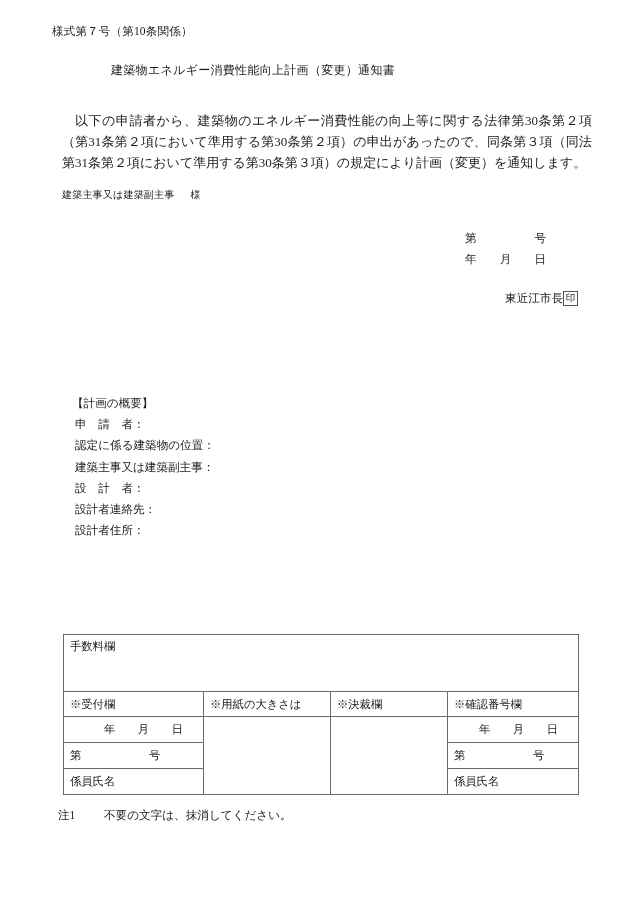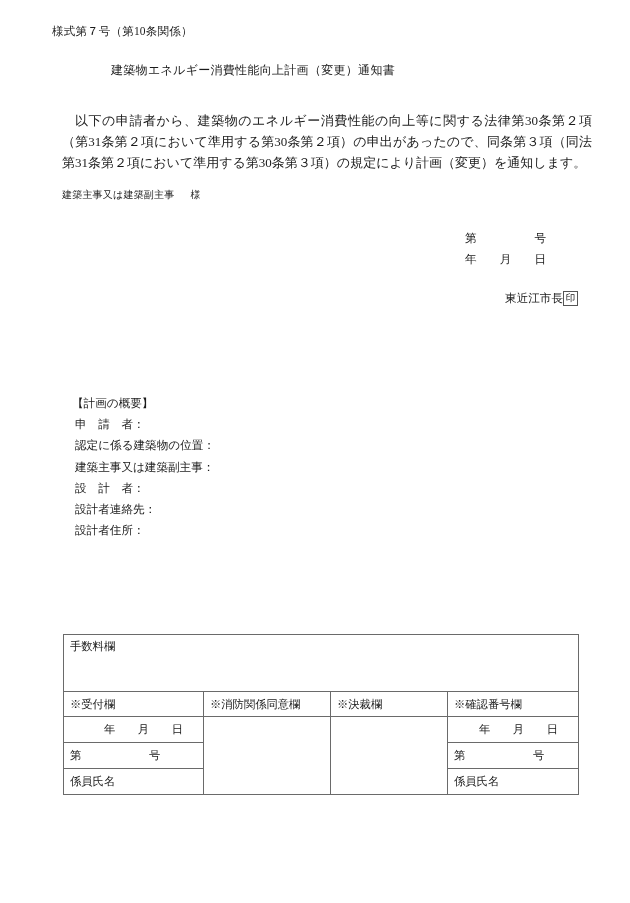--- a/index.html
+++ b/index.html
@@ -234,21 +234,21 @@
       <col style="width:127px">
       <col style="width:117px">
       <col style="width:131px">
     </colgroup>
     <tbody>
       <tr>
         <td class="fee-cell" colspan="4">手数料欄</td>
       </tr>
       <tr>
         <td class="hdr">※受付欄</td>
-        <td class="hdr">※消防関係同意欄</td>
+        <td class="hdr">※用紙の大きさは</td>
         <td class="hdr">※決裁欄</td>
         <td class="hdr">※確認番号欄</td>
       </tr>
       <tr>
         <td class="sub">
           <span class="ymd">年　　月　　日</span>
         </td>
         <td class="blank-merged" rowspan="3"></td>
         <td class="blank-merged" rowspan="3"></td>
         <td class="sub">
@@ -264,15 +264,16 @@
         </td>
       </tr>
       <tr>
         <td class="sub">係員氏名</td>
         <td class="sub">係員氏名</td>
       </tr>
     </tbody>
   </table>
 
   <div class="notes">
+    <div class="note-row first"><span class="marker"><span>注</span><span>1</span></span><span>不要の文字は、抹消してください。</span></div>
   </div>
 
 </div>
 
 </body></html>

